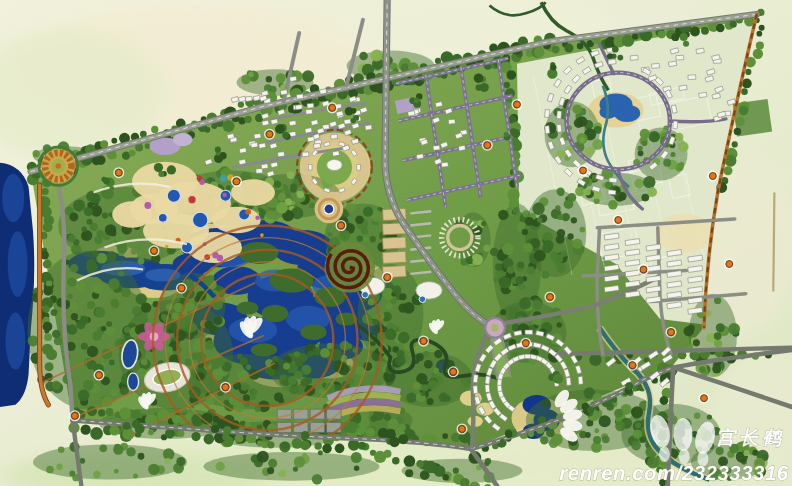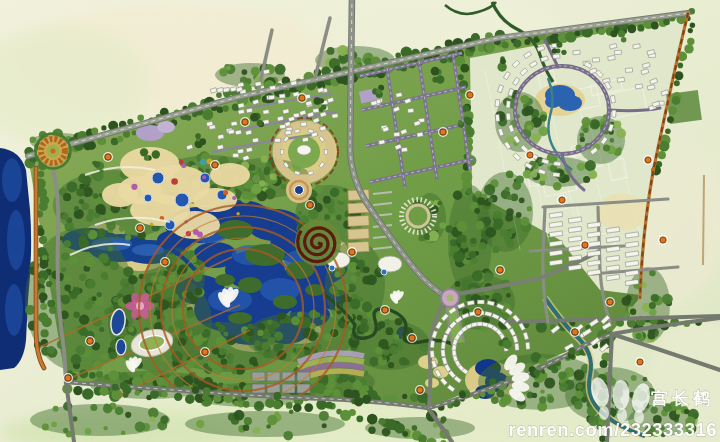--- a/index.html
+++ b/index.html
@@ -1,17 +1,17 @@
 <!DOCTYPE html>
 <html><head>
 <meta charset="utf-8">
 <style>
   html,body{margin:0;padding:0;background:#222;}
   .stage{position:relative;width:720px;height:442px;overflow:hidden;
-         font-family:"Liberation Sans",sans-serif;}
+         font-family:"Liberation Sans",sans-serif;font-style:italic;}
   .stage svg{display:block;width:720px;height:442px;}
   .wm-text{font-family:"Liberation Sans","DejaVu Sans",sans-serif;
            font-weight:bold;fill:#ffffff;opacity:.95;
            paint-order:stroke;stroke:rgba(60,70,60,.35);stroke-width:.8px;}
   .wm-artist{font-size:17px;letter-spacing:4px;}
   .wm-site{font-size:18.5px;letter-spacing:.5px;}
 </style>
 </head>
 <body>
 

